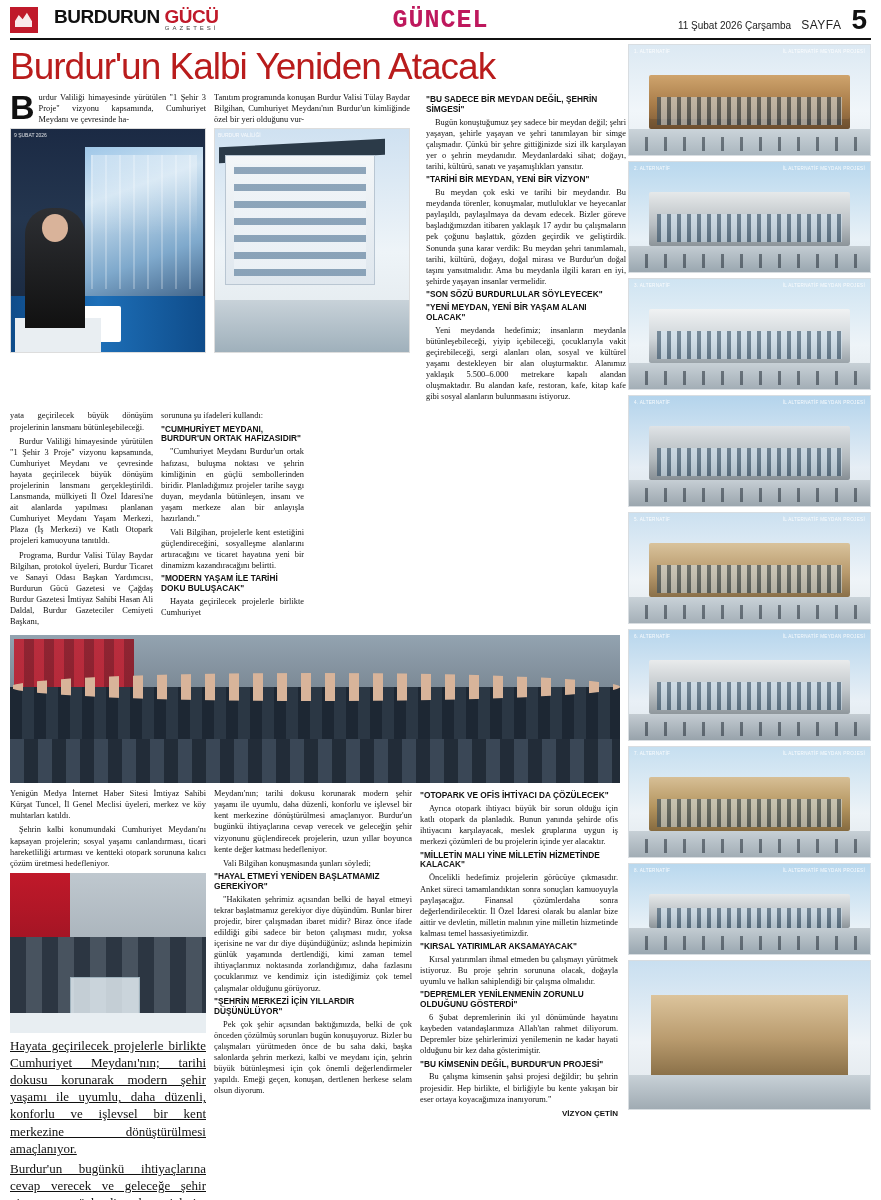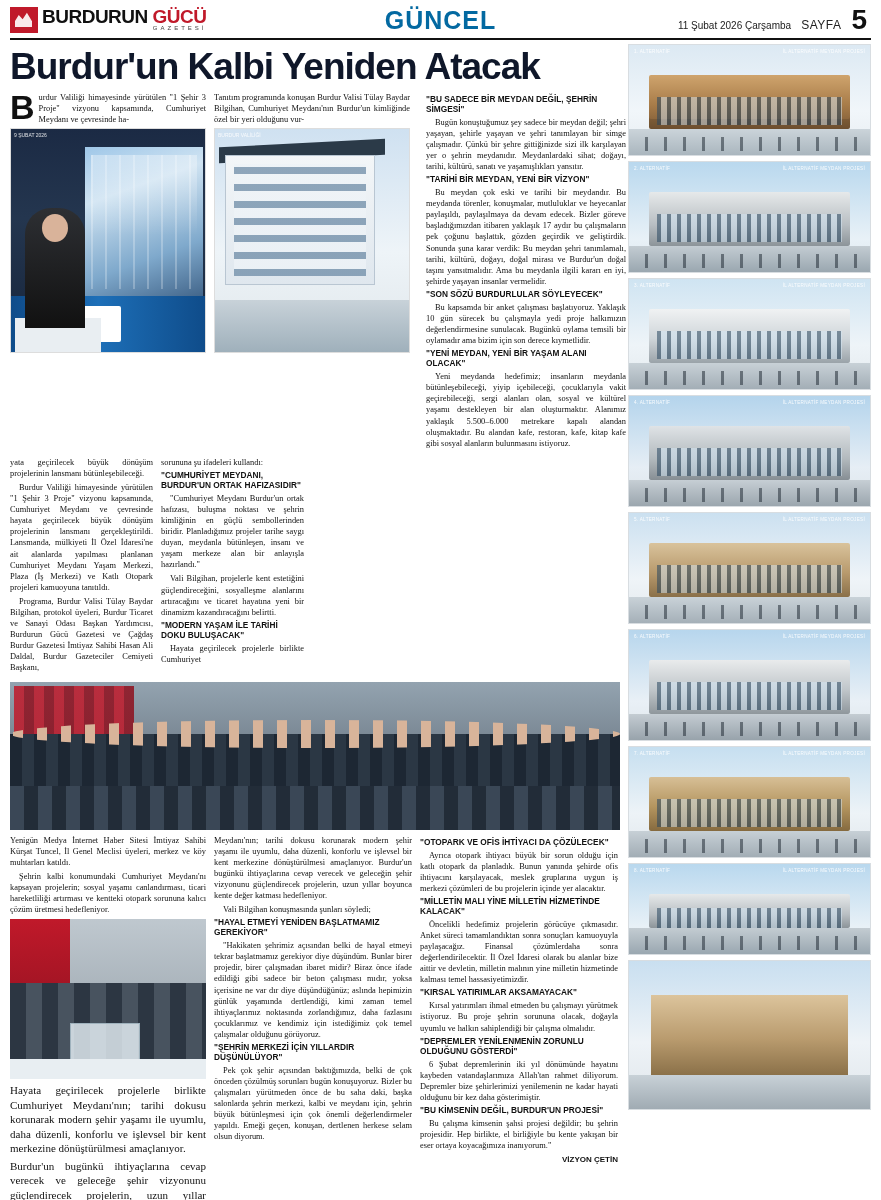--- a/index.html
+++ b/index.html
@@ -24,21 +24,21 @@
   
   .masthead {
     height: 38px;
     display: flex;
     align-items: center;
     padding: 2px 14px 0 10px;
     position: relative;
   }
   .logo-box {
     display: flex; align-items: center;
-    gap: 4px;
+    gap: 16px;
   }
   .logo-mark {
     width: 28px; height: 26px;
     background: #c0192a;
     position: relative;
     flex: 0 0 auto;
   }
   .logo-mark::after {
     content: "";
     position: absolute; left: 5px; top: 5px;
@@ -62,25 +62,25 @@
     font-family: "Liberation Sans", sans-serif;
     font-size: 6px;
     letter-spacing: 3px;
     color: #444;
     text-align: right;
   }
   .masthead-title {
     position: absolute;
     left: 0; right: 0;
     text-align: center;
-    font-family: Liberation Sans, sans-serif;
+    font-family: Liberation Mono, monospace;
     font-weight: 700;
     font-size: 25px;
     letter-spacing: 1px;
-    color: #0369a1;
+    color: #be185d;
     pointer-events: none;
   }
   .masthead-right {
     margin-left: auto;
     display: flex;
     align-items: baseline;
     gap: 10px;
     z-index: 2;
   }
   .masthead-date {
@@ -111,26 +111,26 @@
     display: flex;
     padding: 4px 10px 0 10px;
     gap: 8px;
   }
   .left-block { width: 610px; flex: 0 0 610px; }
   .right-rail { width: 243px; flex: 0 0 243px; }
 
   
   .headline {
     font-family: "Liberation Sans", sans-serif;
-    font-weight: 700;
+    font-weight: 400;
     font-size: 37px;
     line-height: 1.02;
     letter-spacing: -1px;
     margin: 4px 0 6px 0;
-    color: #0f172a;
+    color: #b91c1c;
   }
 
   
   .lead-row {
     display: flex;
     gap: 8px;
   }
   .col { font-size: 8.4px; line-height: 1.32; text-align: justify; }
   .col p { margin: 0 0 3px 0; text-indent: 9px; }
   .col p.noind { text-indent: 0; }
@@ -388,21 +388,21 @@
     background: linear-gradient(180deg,#c8d1d7,#a0abb3);
   }
   .byline {
     text-align: right;
     font-family: "Liberation Sans", sans-serif;
     font-weight: 700;
     font-size: 8px;
     margin-top: 4px;
   }
   .caption {
-    font-size: 11px; line-height: 1.32; text-align: justify; margin-top: 3px;
+    font-size: 13px; line-height: 1.32; text-align: justify; margin-top: 3px; text-decoration: underline;
   }
   .vsep {
     width: 1px; background: #cfcfcf; align-self: stretch;
   }
 </style>
 </head>
 <body>
 
 <div class="page">
 
@@ -451,21 +451,20 @@
             <div class="cap">BURDUR VALİLİĞİ</div>
           </div>
         </div>
         <div class="vsep"></div>
         <div class="col" style="width:200px;flex:0 0 200px">
           <div class="subhead">"BU SADECE BİR MEYDAN DEĞİL, ŞEHRİN SİMGESİ"</div>
           <p>Bugün konuştuğumuz şey sadece bir meydan değil; şehri yaşayan, şehirle yaşayan ve şehri tanımlayan bir simge çalışmadır. Çünkü bir şehre gittiğinizde sizi ilk karşılayan yer o şehrin meydanıdır. Meydanlardaki sihat; doğayı, tarihi, kültürü, sanatı ve yaşamışlıkları yansıtır.</p>
           <div class="subhead">"TARİHİ BİR MEYDAN, YENİ BİR VİZYON"</div>
           <p>Bu meydan çok eski ve tarihi bir meydandır. Bu meydanda törenler, konuşmalar, mutluluklar ve heyecanlar paylaşıldı, paylaşılmaya da devam edecek. Bizler göreve başladığımızdan itibaren yaklaşık 17 aydır bu çalışmaların pek çoğunu başlattık, gözden geçirdik ve geliştirdik. Sonunda şuna karar verdik: Bu meydan şehri tanımlamalı, tarihi, kültürü, doğayı, doğal mirası ve Burdur'un doğal taşını yansıtmalıdır. Ama bu meydanla ilgili kararı en iyi, şehirde yaşayan insanlar vermelidir.</p>
           <div class="subhead">"SON SÖZÜ BURDURLULAR SÖYLEYECEK"</div>
-          <p>Bu kapsamda bir anket çalışması başlatıyoruz. Yaklaşık 10 gün sürecek bu çalışmayla yedi proje halkımızın değerlendirmesine sunulacak. Bugünkü oylama temsili bir oylamadır ama bizim için son derece kıymetlidir.</p>
           <div class="subhead">"YENİ MEYDAN, YENİ BİR YAŞAM ALANI OLACAK"</div>
           <p>Yeni meydanda hedefimiz; insanların meydanla bütünleşebileceği, yiyip içebileceği, çocuklarıyla vakit geçirebileceği, sergi alanları olan, sosyal ve kültürel yaşamı destekleyen bir alan oluşturmaktır. Alanımız yaklaşık 5.500–6.000 metrekare kapalı alandan oluşmaktadır. Bu alandan kafe, restoran, kafe, kitap kafe gibi sosyal alanların bulunmasını istiyoruz.</p>
         </div>
       </div>
 
       <div class="quad">
         <div class="col">
           <p class="noind">yata geçirilecek büyük dönüşüm projelerinin lansmanı bütünleşebileceği.</p>
           <p>Burdur Valiliği himayesinde yürütülen "1 Şehir 3 Proje" vizyonu kapsamında, Cumhuriyet Meydanı ve çevresinde hayata geçirilecek büyük dönüşüm projelerinin lansmanı gerçekleştirildi. Lansmanda, mülkiyeti İl Özel İdaresi'ne ait alanlarda yapılması planlanan Cumhuriyet Meydanı Yaşam Merkezi, Plaza (İş Merkezi) ve Katlı Otopark projeleri kamuoyuna tanıtıldı.</p>
           <p>Programa, Burdur Valisi Tülay Baydar Bilgihan, protokol üyeleri, Burdur Ticaret ve Sanayi Odası Başkan Yardımcısı, Burdurun Gücü Gazetesi ve Çağdaş Burdur Gazetesi İmtiyaz Sahibi Hasan Ali Daldal, Burdur Gazeteciler Cemiyeti Başkanı,</p>

